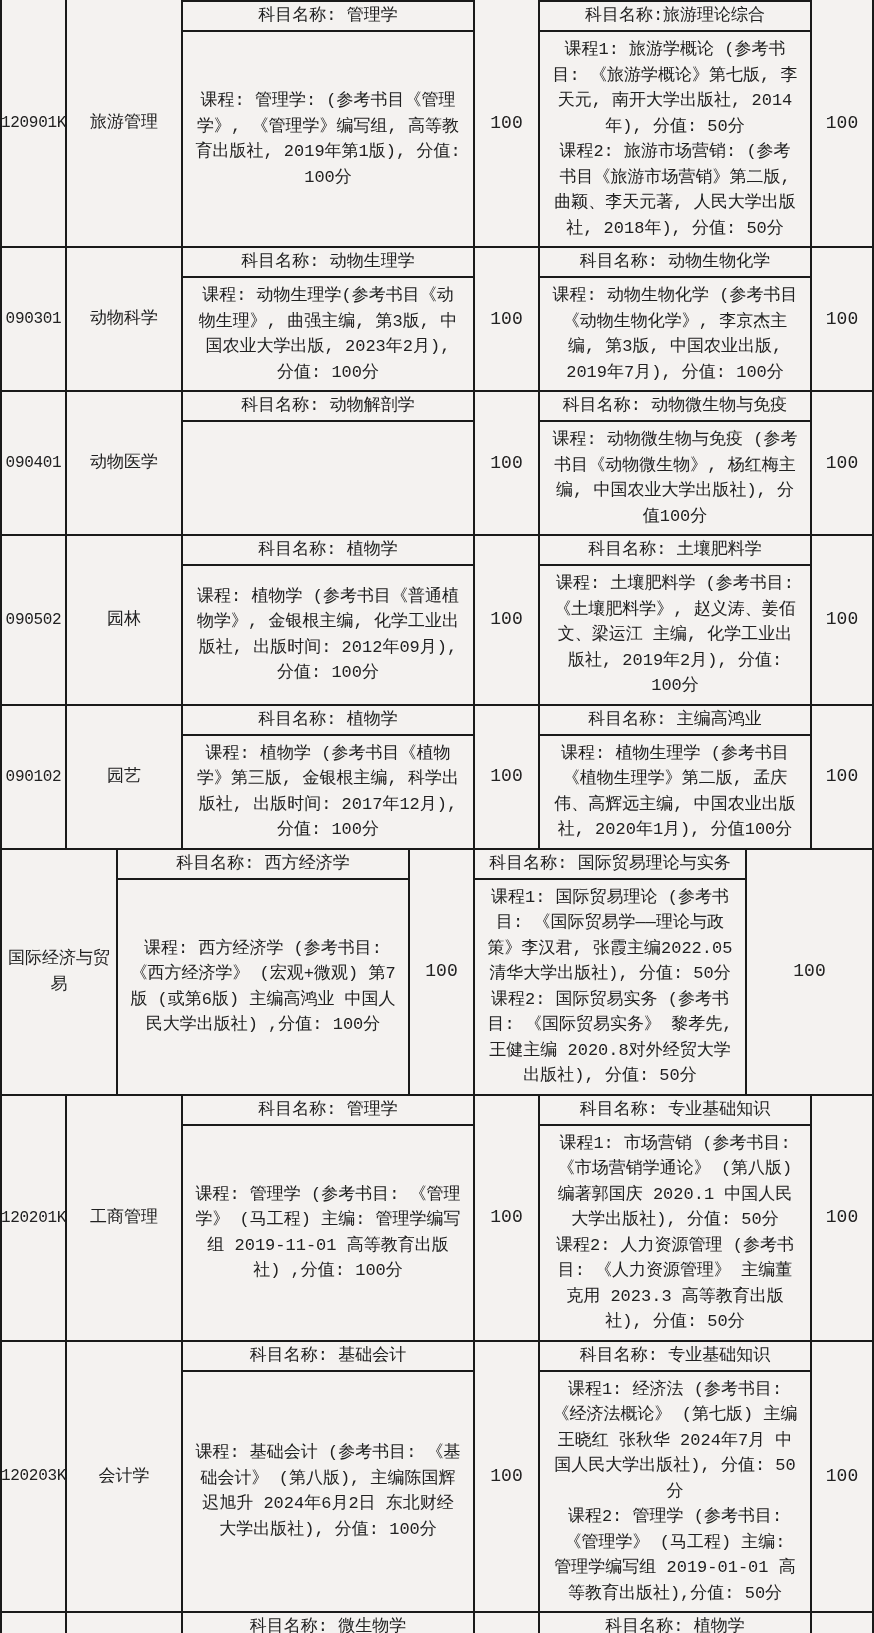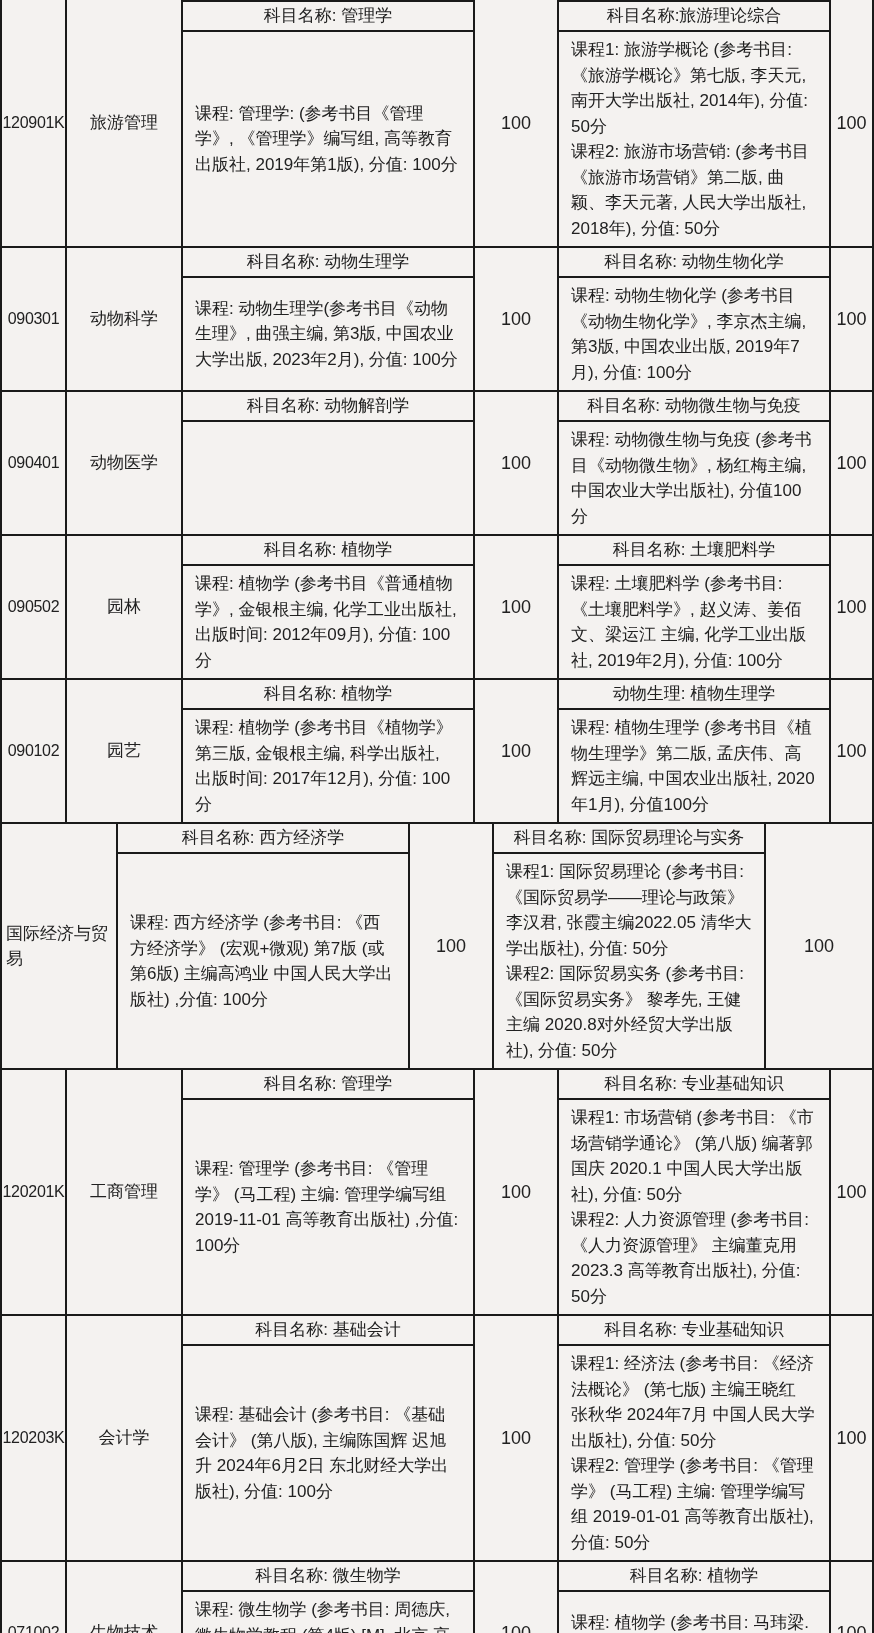--- a/index.html
+++ b/index.html
@@ -29,28 +29,29 @@
   }
   
   .t-row:first-child{border-top:none;}
   .t-row:first-child .c-subject{border-top:2px solid #1a1a1a;}
   .cell{
     box-sizing:border-box;
     border-right:2px solid #1a1a1a;
     display:flex;
     align-items:center;
     justify-content:center;
-    text-align:left;
+    text-align:center;
     font-size:17px;
     line-height:1.5;
+    font-family:Liberation Mono, monospace;
   }
   .c-code{width:65px;flex:none;font-size:16px;letter-spacing:-0.3px;}
   .c-major{width:116px;flex:none;padding:0 4px;}
   .c-subject{width:292px;flex:none;flex-direction:column;align-items:stretch;justify-content:flex-start;}
-  .c-score{width:84px;flex:none;font-size:18px;}
+  .c-score{width:65px;flex:none;font-size:18px;}
   .c-subject2{width:272px;}
   .c-score-last{flex:1;border-right:none;font-size:18px;}
   .sub-title{
     flex:none;
     min-height:30px;
     display:flex;
     align-items:center;
     justify-content:center;
     border-bottom:2px solid #1a1a1a;
     padding:1px 4px;
@@ -147,21 +148,21 @@
 
   <div class="t-row">
     <div class="cell c-code">090102</div>
     <div class="cell c-major">园艺</div>
     <div class="cell c-subject">
       <div class="sub-title">科目名称: 植物学</div>
       <div class="sub-body">课程: 植物学 (参考书目《植物学》第三版, 金银根主编, 科学出版社, 出版时间: 2017年12月), 分值: 100分</div>
     </div>
     <div class="cell c-score">100</div>
     <div class="cell c-subject c-subject2">
-      <div class="sub-title">动物生理: 植物生理学</div>
+      <div class="sub-title">科目名称: 主编高鸿业</div>
       <div class="sub-body">课程: 植物生理学 (参考书目《植物生理学》第二版, 孟庆伟、高辉远主编, 中国农业出版社, 2020年1月), 分值100分</div>
     </div>
     <div class="cell c-score c-score-last">100</div>
   </div>
 
   <div class="t-row">
     <div class="cell c-major">国际经济与贸易</div>
     <div class="cell c-subject">
       <div class="sub-title">科目名称: 西方经济学</div>
       <div class="sub-body">课程: 西方经济学 (参考书目: 《西方经济学》 (宏观+微观) 第7版 (或第6版) 主编高鸿业 中国人民大学出版社) ,分值: 100分</div>

